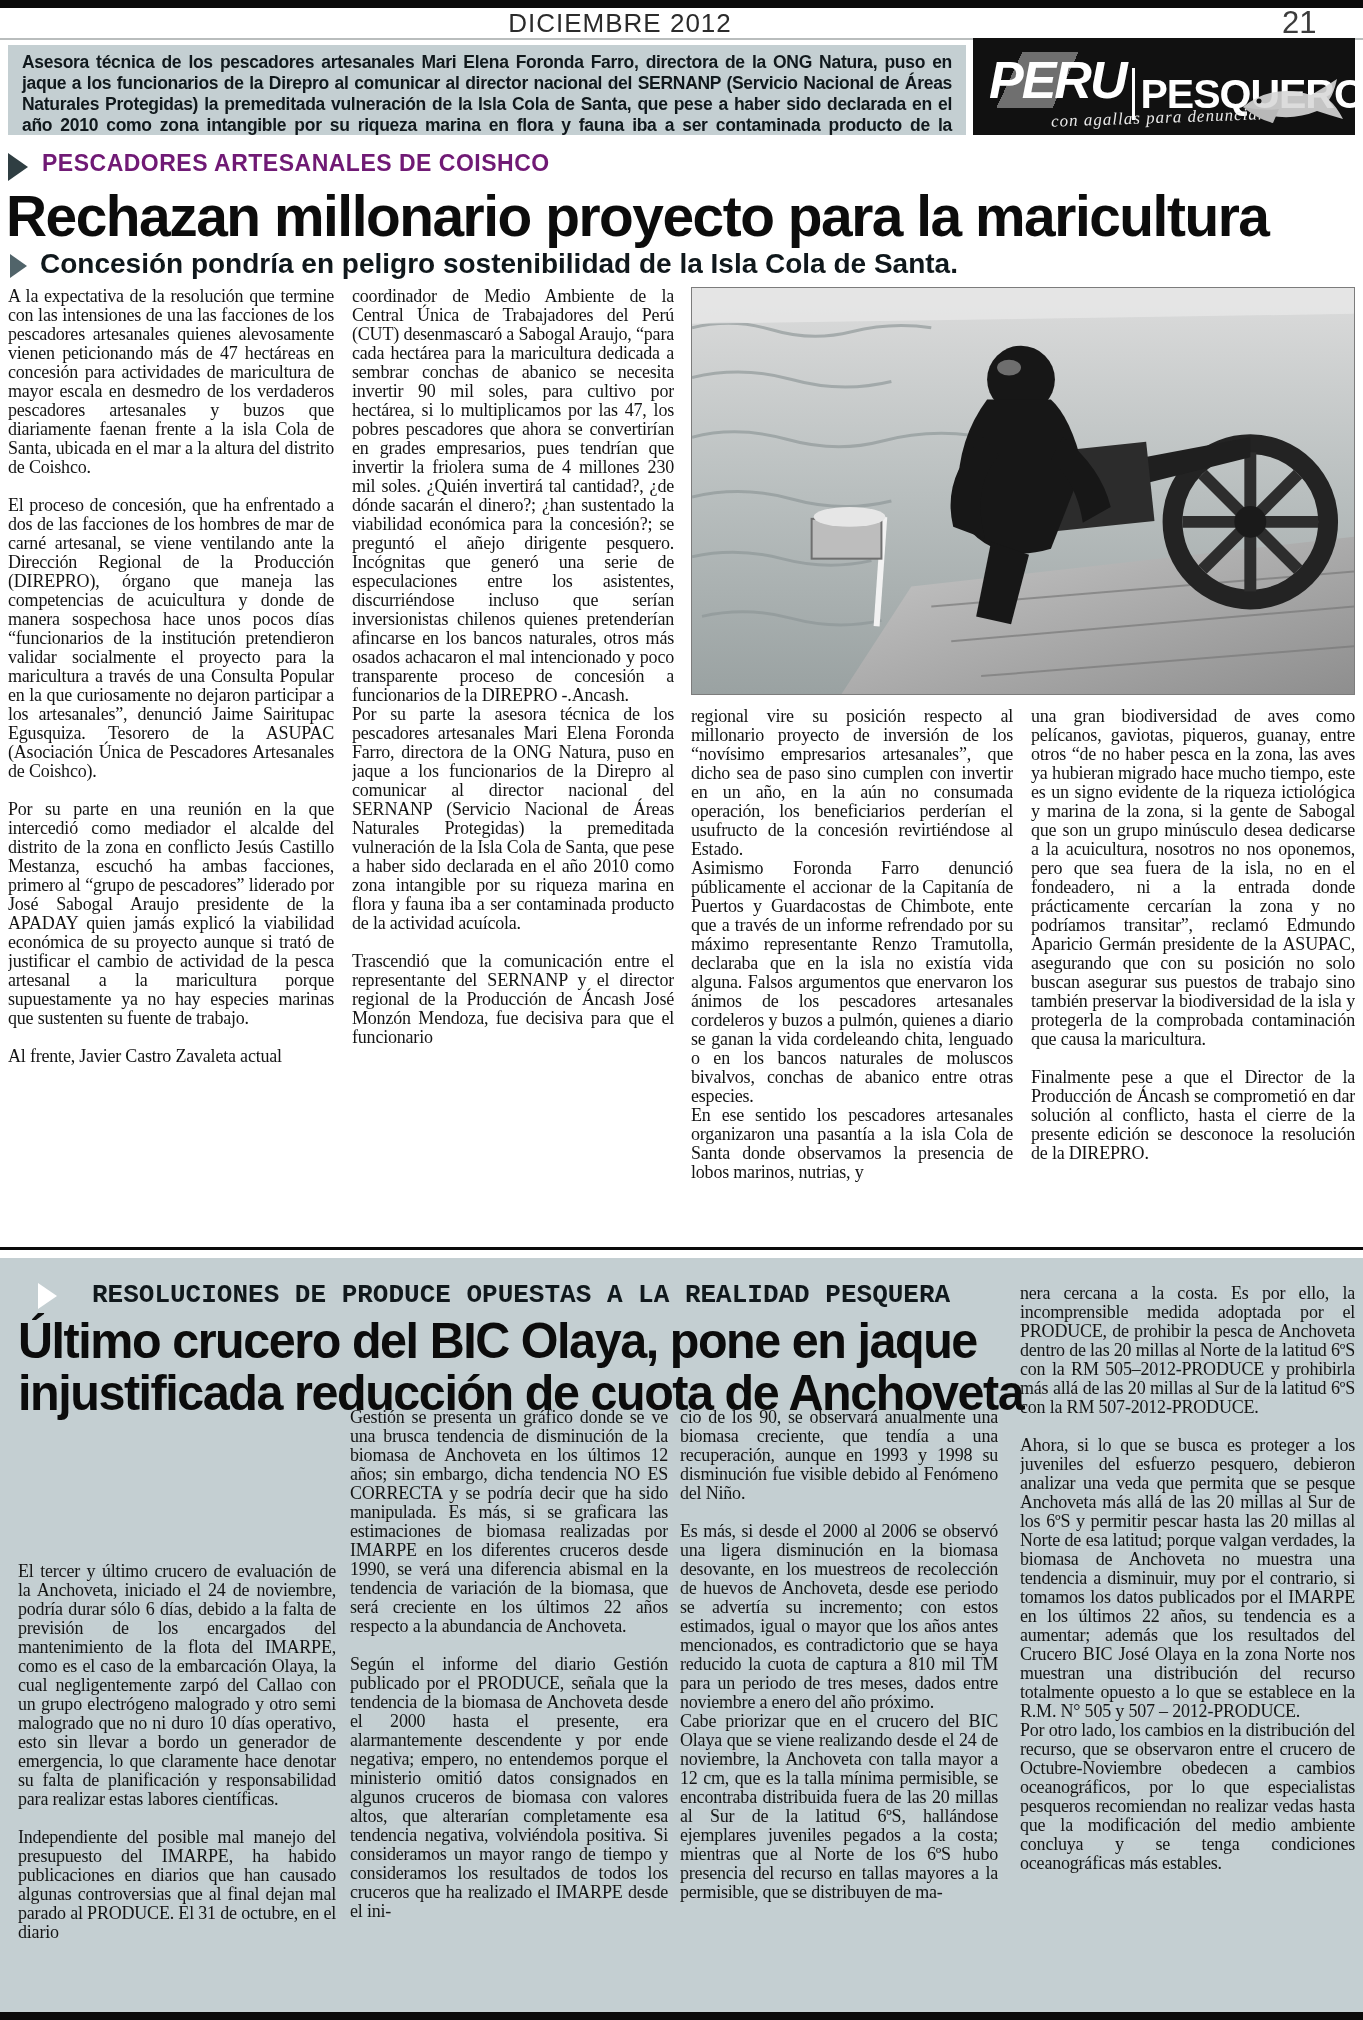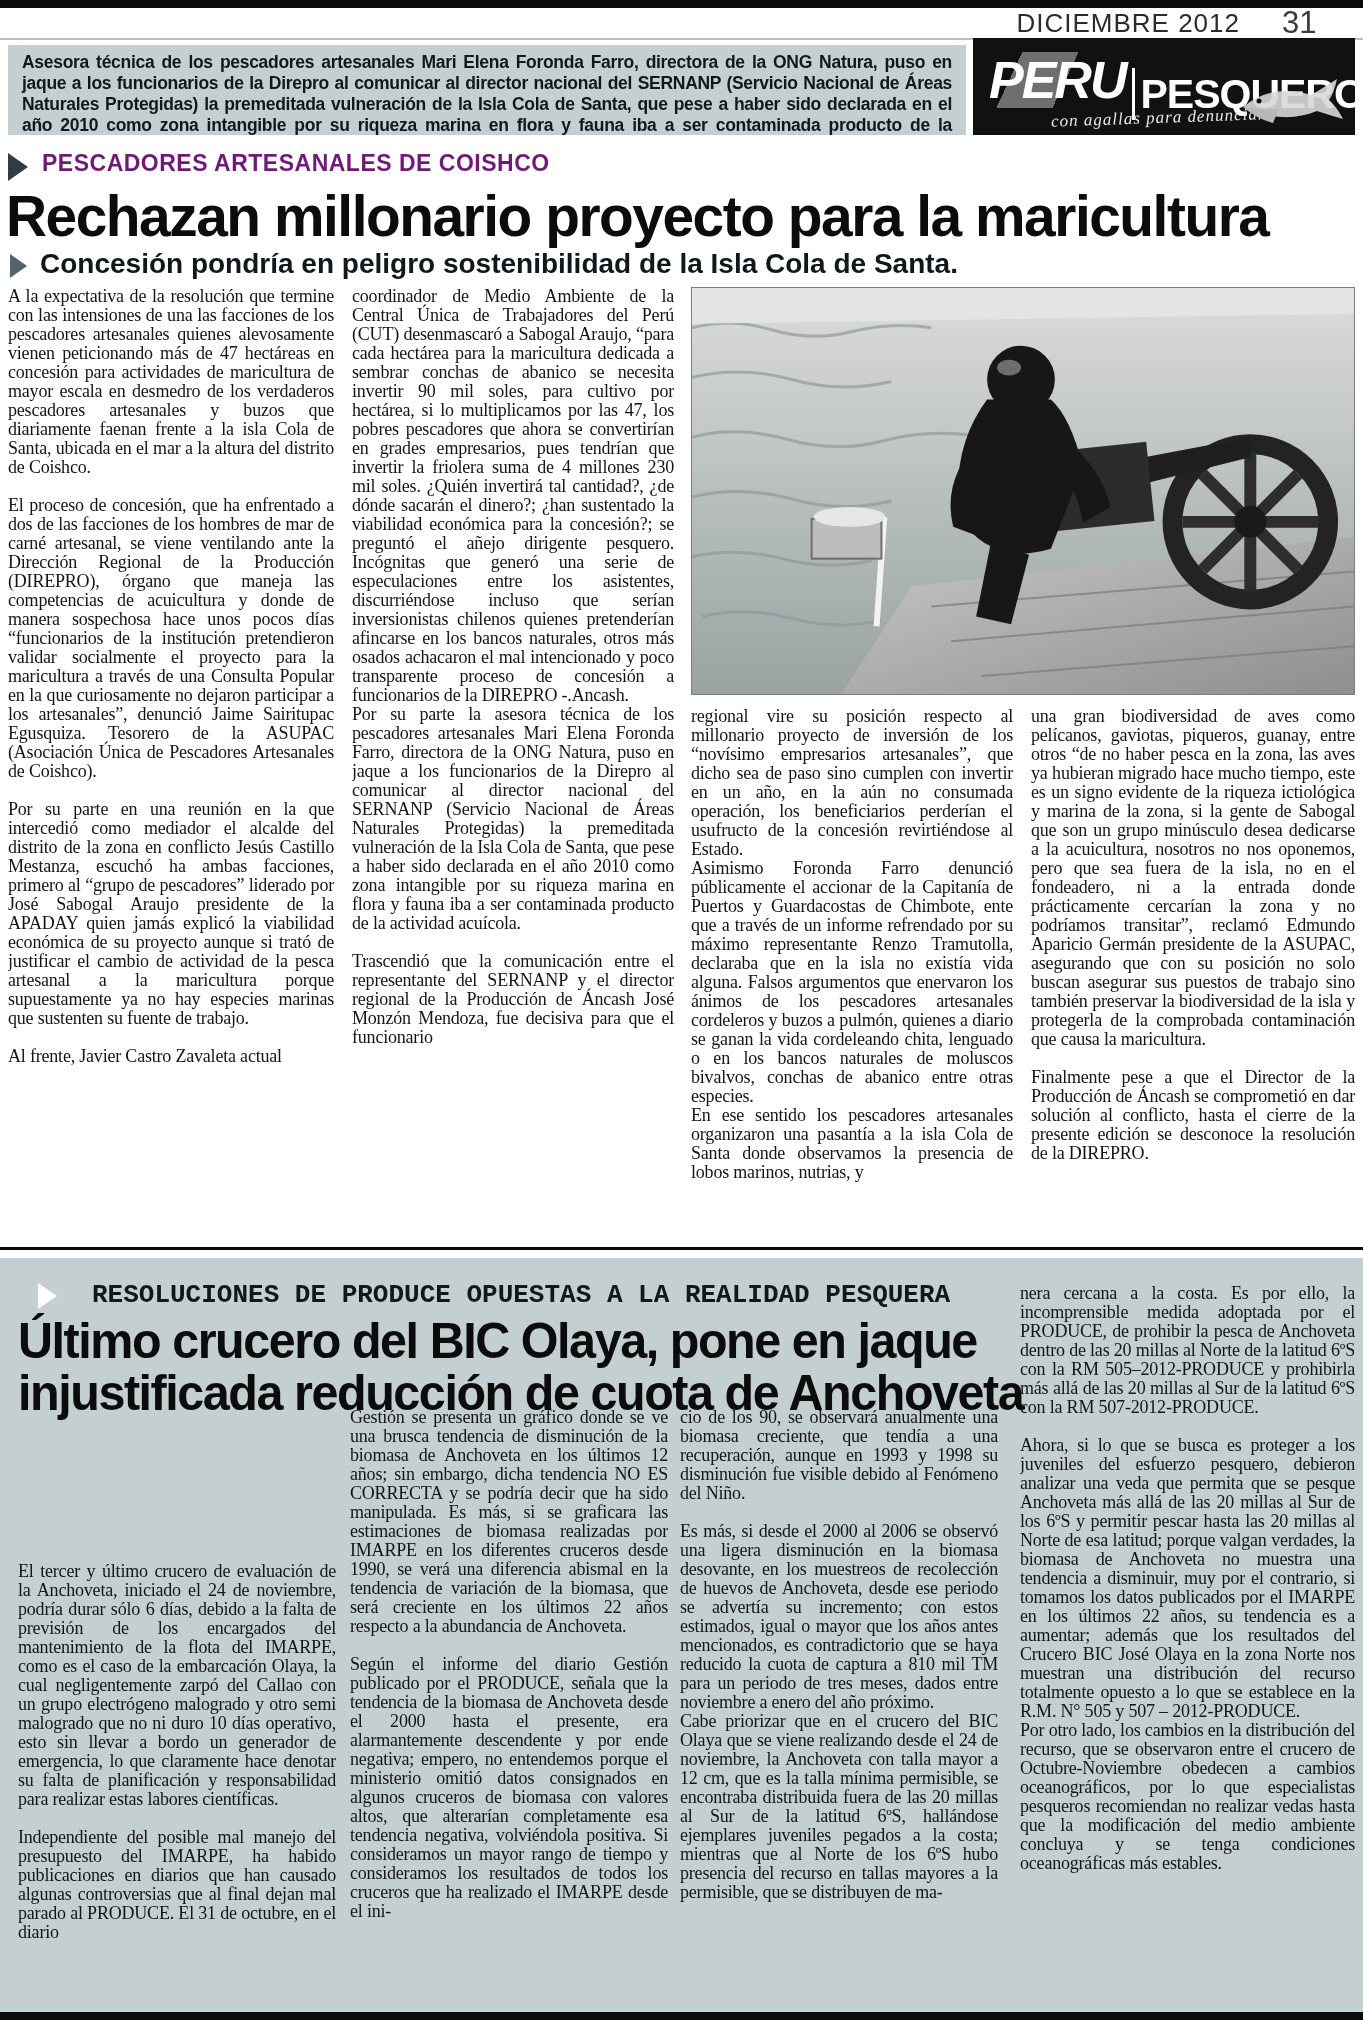--- a/index.html
+++ b/index.html
@@ -8,21 +8,21 @@
     position:relative; width:1363px; height:2020px; margin:0 auto;
     background:#ffffff; overflow:hidden;
     font-family:"Liberation Serif", serif;
     color:#141414;
   }
   .abs { position:absolute; }
   
   .top-bar { left:0; top:0; width:1363px; height:8px; background:#0a0a0a; }
   .header-rule { left:0; top:38px; width:1363px; height:2px; background:#b9bdbd; }
   .masthead-date {
-    left:0; top:8px; width:1240px; height:32px; text-align:right;
+    left:0; top:8px; width:1240px; height:32px; text-align:center;
     font-family:"Liberation Sans", sans-serif; font-size:26px; color:#2b2b2b;
     letter-spacing:1px;
   }
   .masthead-page {
     left:1282px; top:5px; font-family:"Liberation Sans", sans-serif;
     font-size:31px; color:#3c3c3c;
   }
   
   .intro-box {
     left:8px; top:45px; width:958px; height:90px; background:#c4cfd2;
@@ -120,21 +120,21 @@
   .a2c4 { left:1020px; top:1284px; width:335px; height:726px; }
   .bottom-bar { left:0; top:2012px; width:1363px; height:8px; background:#0a0a0a; }
 </style>
 </head>
 <body>
 
 <div class="page">
 
   <div class="abs top-bar"></div>
   <div class="abs masthead-date">DICIEMBRE  2012</div>
-  <div class="abs masthead-page">31</div>
+  <div class="abs masthead-page">21</div>
   <div class="abs header-rule"></div>
 
   <div class="abs intro-box">
     <div class="intro-text">Asesora técnica de los pescadores artesanales Mari Elena Foronda Farro, directora de la ONG Natura,  puso en jaque a los funcionarios de  la Direpro al comunicar al director nacional del SERNANP (Servicio Nacional de Áreas Naturales Protegidas) la premeditada vulneración de la Isla Cola de Santa,  que pese a haber sido declarada en el  año 2010 como zona intangible por su riqueza marina en flora y fauna iba a ser contaminada producto de la actividad acuícola.</div>
   </div>
 
   <div class="abs logo-box">
     <div class="logo-line">
       <span class="logo-peru">PERU</span><span class="logo-sep"></span><span class="logo-pesquero">PESQUERO</span>
     </div>

